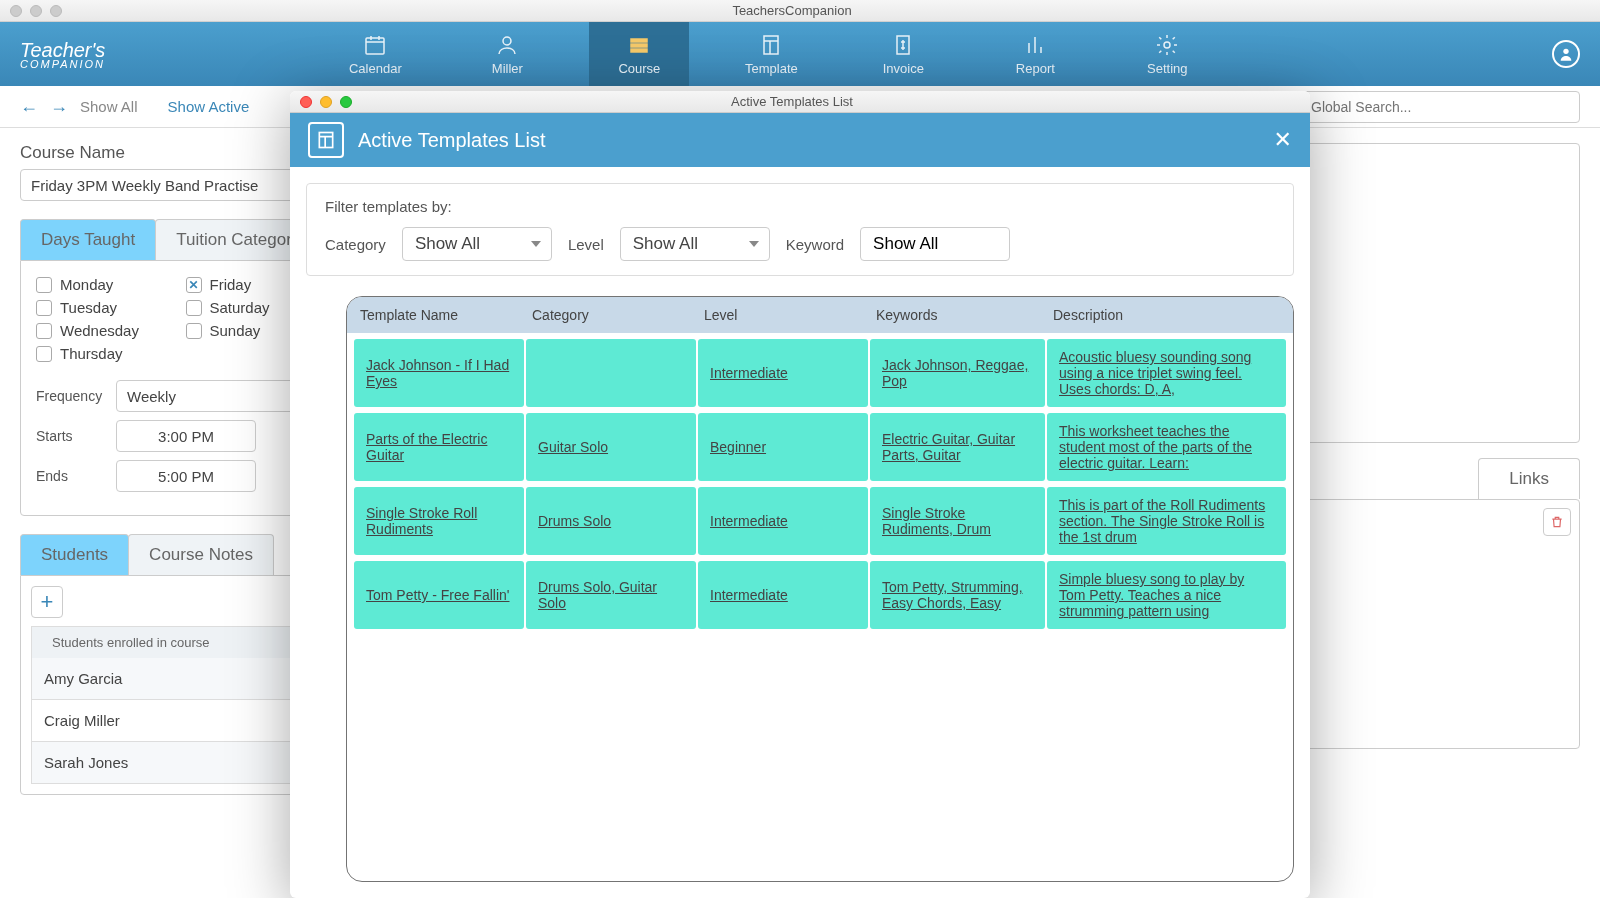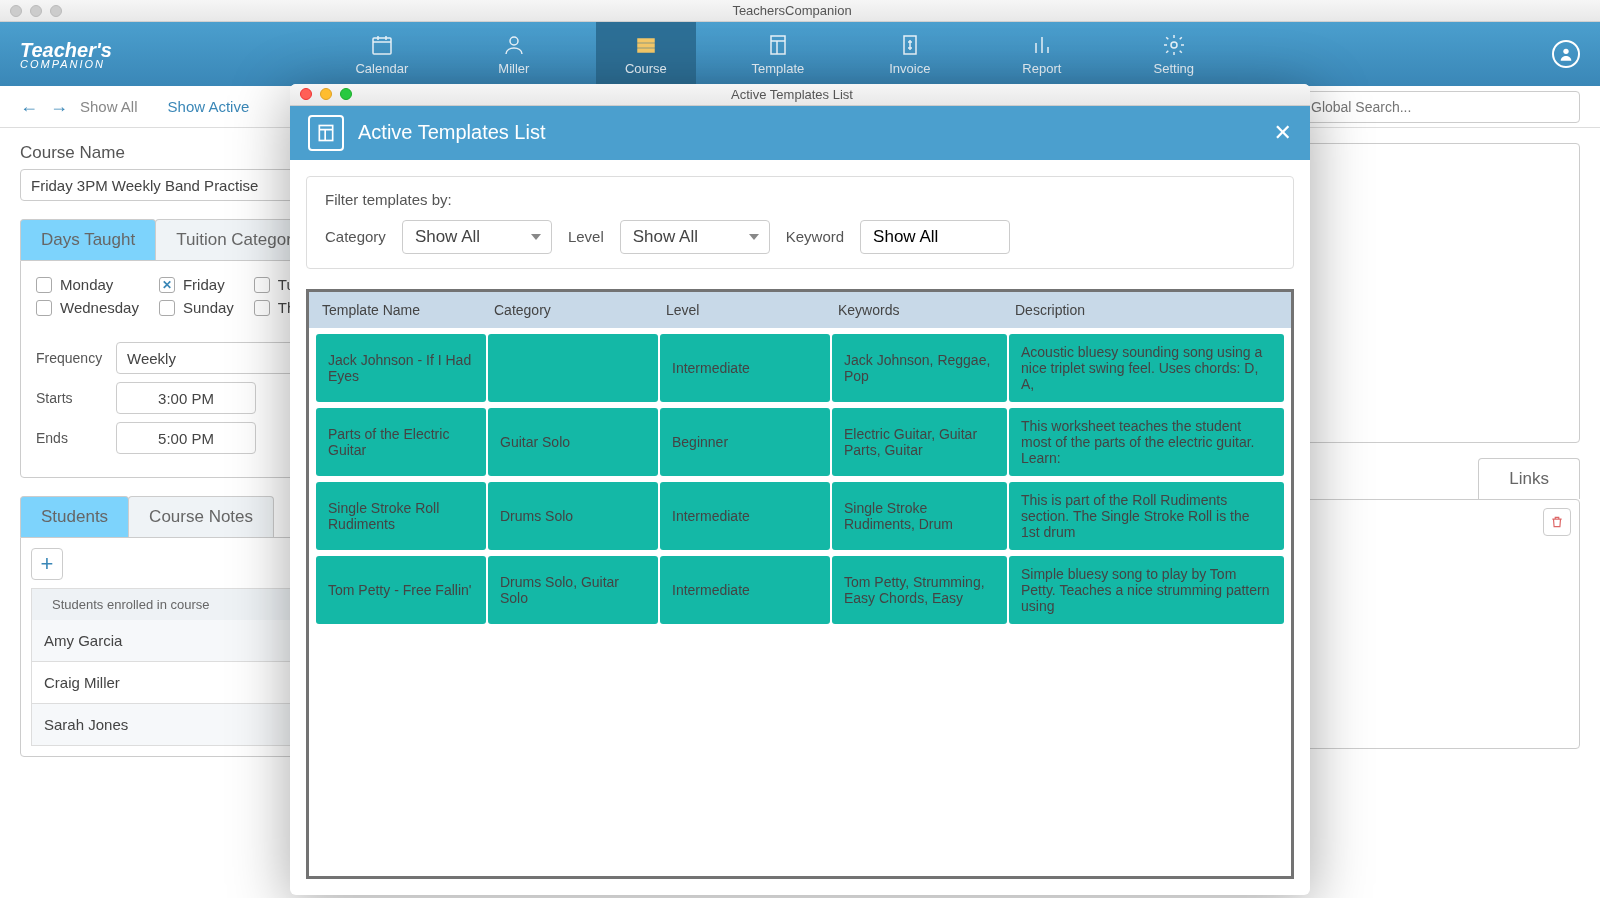--- a/index.html
+++ b/index.html
@@ -7,21 +7,21 @@
   
   
   .mac-titlebar { height: 22px; background: linear-gradient(#f6f6f6, #e8e8e8); border-bottom: 1px solid #d0d0d0; display: flex; align-items: center; position: relative; }
   .traffic-lights { display: flex; gap: 8px; padding-left: 10px; }
   .traffic-light { width: 12px; height: 12px; border-radius: 50%; background: #ccc; border: 1px solid #bbb; }
   .mac-title { position: absolute; left: 0; right: 16px; text-align: center; font-size: 13px; color: #555; }
   
   
   .app-header { height: 64px; background: linear-gradient(#4b9fce, #3a87b7); display: flex; align-items: center; color: #fff; }
   .logo { padding: 0 20px; font-size: 18px; font-style: italic; }
-  .logo .line1 { font-size: 20px; font-weight: 700; }
+  .logo .line1 { font-size: 20px; font-weight: 400; }
   .logo .line2 { font-size: 11px; letter-spacing: 2px; margin-top: -4px; }
   .nav { display: flex; margin-left: 200px; gap: 32px; }
   .nav-item { width: 100px; height: 64px; display: flex; flex-direction: column; align-items: center; justify-content: center; font-size: 13px; color: #e8f2f9; cursor: pointer; }
   .nav-item.active { background: #2d6f96; align-items: center; }
   .nav-icon { width: 24px; height: 24px; margin-bottom: 4px; }
   .avatar-circle { width: 28px; height: 28px; border: 2px solid #fff; border-radius: 50%; margin-left: auto; margin-right: 20px; display:flex; align-items:center; justify-content:center; }
   
   
   .toolbar { height: 42px; border-bottom: 1px solid #ddd; display: flex; align-items: center; padding: 0 20px; font-size: 15px; }
   .arrow-btn { color: #3a87b7; margin-right: 12px; font-size: 18px; cursor: pointer; }
@@ -33,67 +33,67 @@
   .bg-content { padding: 15px 20px; display: flex; gap: 20px; }
   .left-col { width: 320px; }
   .field-label { font-size: 17px; color: #555; margin-bottom: 6px; }
   .text-input { width: 100%; height: 32px; border: 1px solid #ccc; border-radius: 4px; padding: 0 10px; font-size: 15px; color: #444; }
   
   .tabs-row { display: flex; margin-top: 18px; }
   .tab { padding: 10px 20px; border: 1px solid #ccc; border-bottom: none; background: #eff3f6; font-size: 17px; color: #666; border-radius: 4px 4px 0 0; margin-right: -1px; }
   .tab.active { background: #7dd3fc; }
   .tab-pane { border: 1px solid #ccc; border-radius: 0 4px 4px 4px; padding: 15px; }
   
-  .days-grid { display: grid; grid-template-columns: 1fr 1fr 1fr 1fr; gap: 6px 20px; font-size: 15px; color: #444; margin-bottom: 26px; }
+  .days-grid { display: grid; grid-template-columns: 1fr 1fr; gap: 6px 11px; font-size: 15px; color: #444; margin-bottom: 18px; }
   .day-item { display: flex; align-items: center; gap: 8px; }
   .cb { width: 16px; height: 16px; border: 1px solid #aaa; border-radius: 3px; display: inline-flex; align-items: center; justify-content: center; font-size: 12px; color: #3a87b7; font-weight: bold; }
   
   .kv-row { display: flex; align-items: center; margin-bottom: 8px; }
   .kv-row .k { width: 80px; font-size: 14px; color: #555; }
   .kv-row .v { flex: 1; }
   .time-box { width: 140px; height: 32px; border: 1px solid #ccc; border-radius: 4px; text-align: center; line-height: 32px; font-size: 15px; color: #444; }
   
   .students-table-header { background: #eef2f5; padding: 8px 20px; font-size: 13px; color: #666; border: 1px solid #ddd; border-bottom: none; }
   .student-row { padding: 12px; border: 1px solid #ddd; border-top: none; font-size: 15px; color: #444; display:flex; align-items:center; }
   .student-row:nth-child(odd) { background: #f6f8fa; }
   .add-btn { width: 32px; height: 32px; border: 1px solid #ccc; border-radius: 4px; color: #3a87b7; font-size: 22px; display: flex; align-items: center; justify-content: center; margin-bottom: 8px; }
 
   .right-col { flex: 1; }
   .big-pane { border: 1px solid #ccc; border-radius: 4px; min-height: 300px; margin-bottom: 15px; }
   .links-tab { display:inline-block; padding: 10px 30px; border:1px solid #ccc; border-bottom:none; border-radius:4px 4px 0 0; background:#fff; font-size:17px; color:#666; margin-left: auto; float:right; }
   .lower-pane { border:1px solid #ccc; border-radius:4px; min-height:250px; clear:both; position:relative; }
   .trash-btn { position:absolute; top:8px; right:8px; width:28px; height:28px; border:1px solid #ccc; border-radius:4px; color:#d66; display:flex; align-items:center; justify-content:center; }
 
   
-  .modal-wrap { position: absolute; inset: 0; display: flex; align-items: center; justify-content: center; padding-top: 80px; }
+  .modal-wrap { position: absolute; inset: 0; display: flex; align-items: flex-end; justify-content: center; padding-top: 80px; }
   .modal { width: 1020px; background: #fff; border-radius: 6px; box-shadow: 0 10px 60px rgba(0,0,0,0.35); overflow: hidden; }
   .modal-mac-bar { height: 22px; background: linear-gradient(#f6f6f6, #e8e8e8); display: flex; align-items: center; position: relative; border-bottom: 1px solid #ccc; }
   .modal-mac-bar .traffic-light.red { background: #ff5f57; border-color:#e33; }
   .modal-mac-bar .traffic-light.yellow { background: #ffbd2e; border-color:#dea123; }
   .modal-mac-bar .traffic-light.green { background: #28c940; border-color:#1aab29; }
   .modal-header { height: 54px; background: #4b9fce; color: #fff; display: flex; align-items: center; padding: 0 18px; font-size: 20px; }
   .modal-header-icon { width: 36px; height: 36px; border: 2px solid #fff; border-radius: 4px; margin-right: 14px; display:flex; align-items:center; justify-content:center; }
   .close-x { margin-left: auto; font-size: 22px; cursor: pointer; }
   
   .modal-body { padding: 16px; }
   .filter-card { border: 1px solid #ddd; border-radius: 4px; padding: 14px 18px; }
   .filter-title { font-size: 15px; color: #555; margin-bottom: 12px; }
   .filter-row { display: flex; align-items: center; gap: 16px; }
   .filter-label { font-size: 15px; color: #555; }
   .dropdown { height: 34px; border: 1px solid #ccc; border-radius: 4px; padding: 0 30px 0 12px; font-size: 17px; color: #444; position: relative; min-width: 150px; display:flex; align-items:center; }
   .dropdown::after { content: ""; position: absolute; right: 10px; top: 50%; width: 0; height: 0; border-left: 5px solid transparent; border-right: 5px solid transparent; border-top: 6px solid #888; transform: translateY(-50%); }
   .keyword-input { height: 34px; width: 150px; border: 1px solid #ccc; border-radius: 4px; padding: 0 12px; font-size: 17px; }
   
-  .tmpl-table { margin-top: 20px; border: 3px solid #737373; border-radius: 0; overflow: hidden; }
+  .tmpl-table { margin-top: 20px; border: 1px solid #737373; border-radius: 16px; overflow: hidden; margin-left: 40px; }
   .tmpl-head { display: flex; background: #c8d9e8; font-size: 14px; color: #444; font-weight: 500; }
   .tmpl-head > div, .tmpl-row > div { padding: 10px 12px; margin: 0 1px; }
   .c1 { width: 170px; } .c2 { width: 170px; } .c3 { width: 170px; } .c4 { width: 175px; } .c5 { flex: 1; }
   .tmpl-body { padding: 6px; }
   .tmpl-row { display: flex; margin-bottom: 6px; font-size: 14px; color: #444; }
-  .tmpl-row > div { background: #14b8a6; border-radius: 3px; display:flex; align-items:center; min-height:44px; }
+  .tmpl-row > div { background: #5eead4; border-radius: 3px; display:flex; align-items:center; min-height:44px;text-decoration:underline; }
   .tmpl-spacer { height: 240px; }
 </style>
 </head>
 <body>
 
 <div class="mac-titlebar">
   <div class="traffic-lights">
     <div class="traffic-light"></div>
     <div class="traffic-light"></div>
     <div class="traffic-light"></div>

